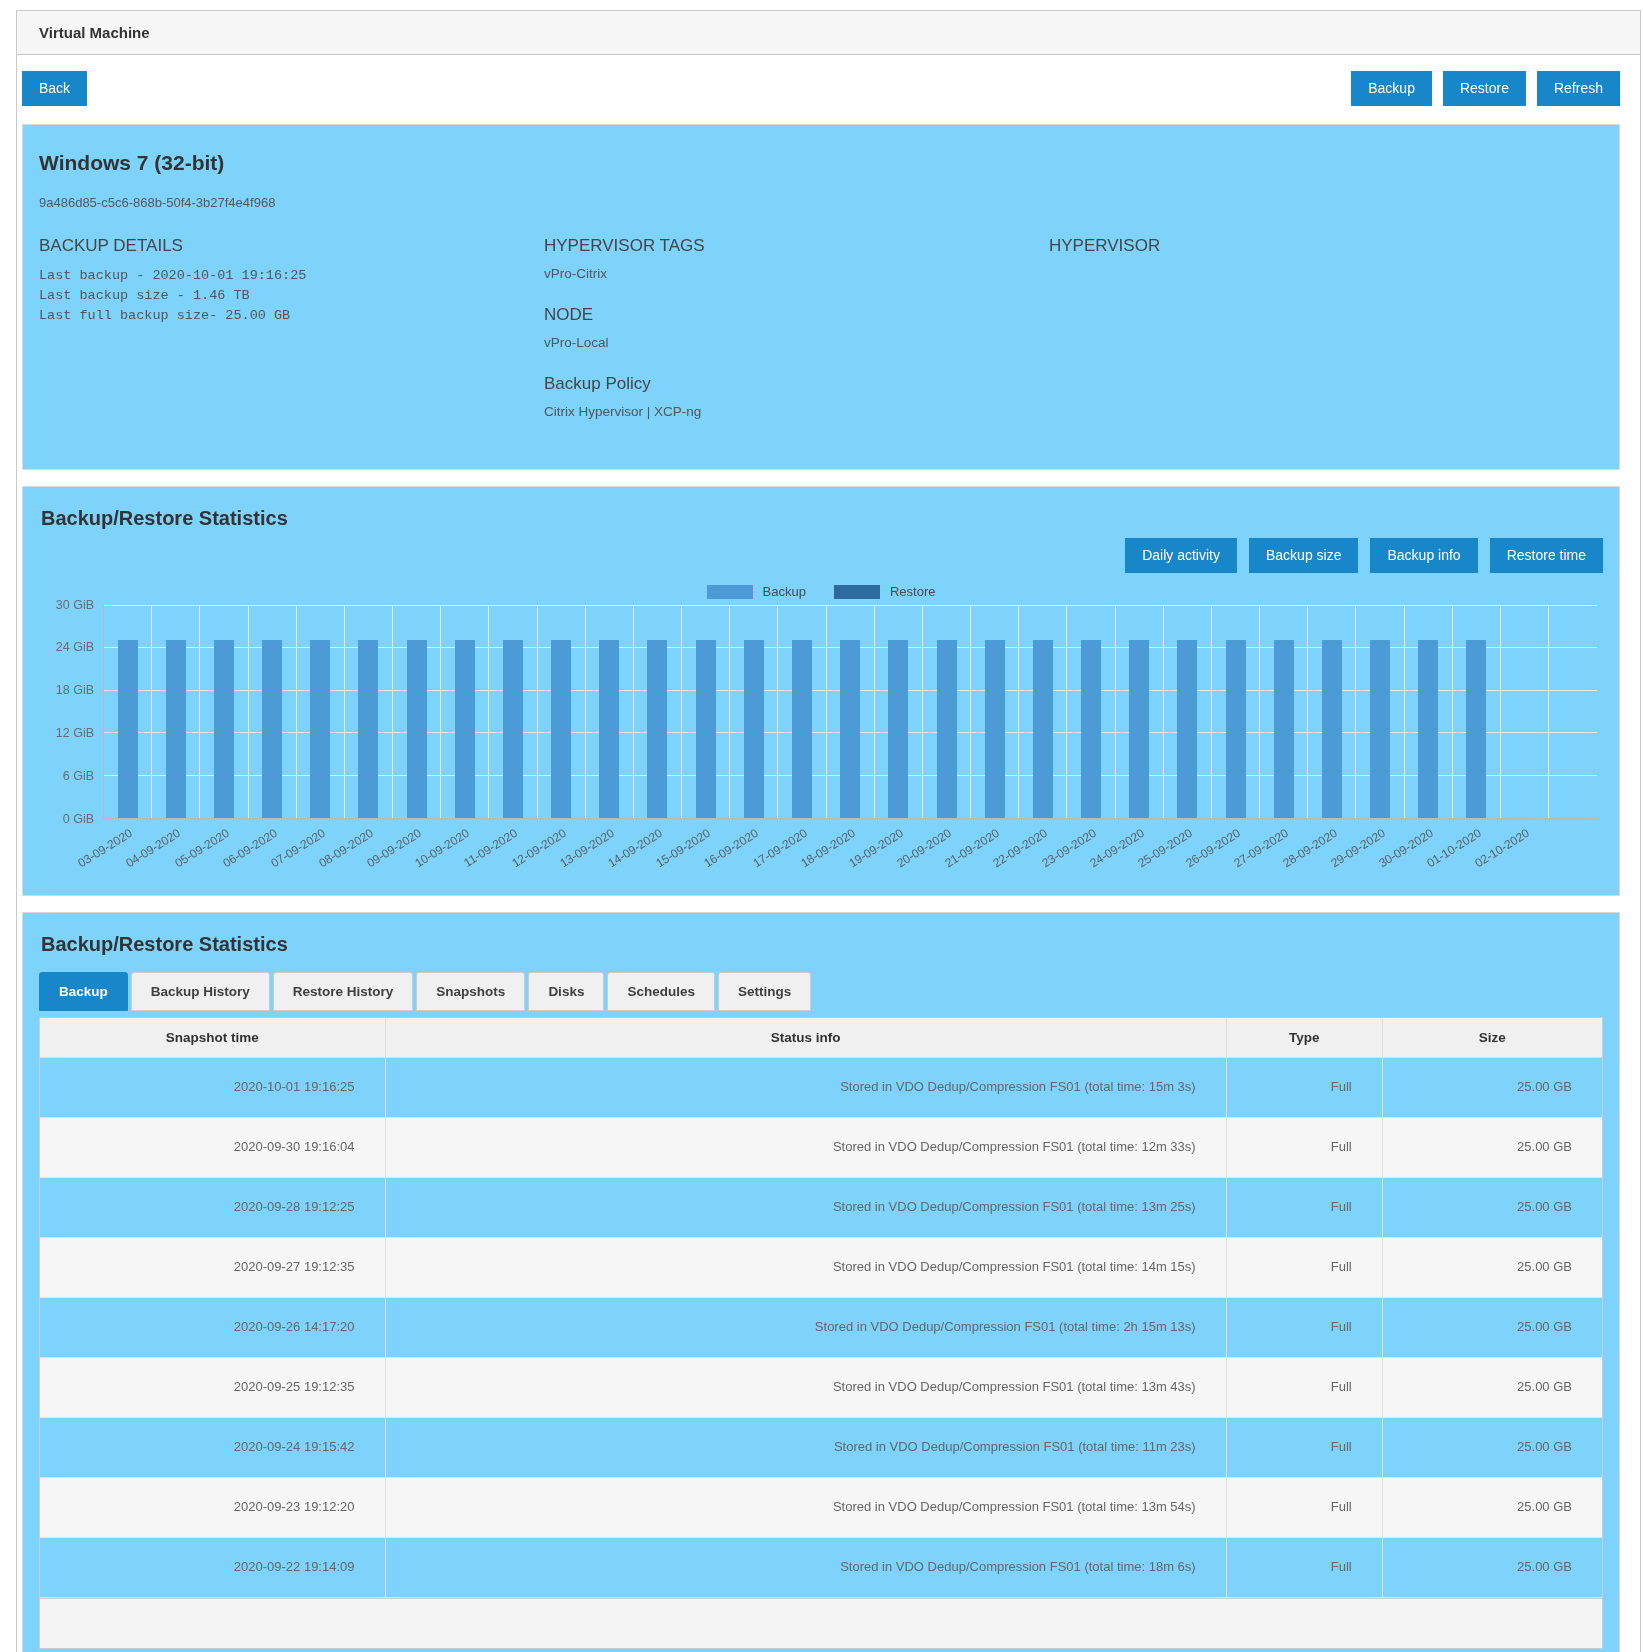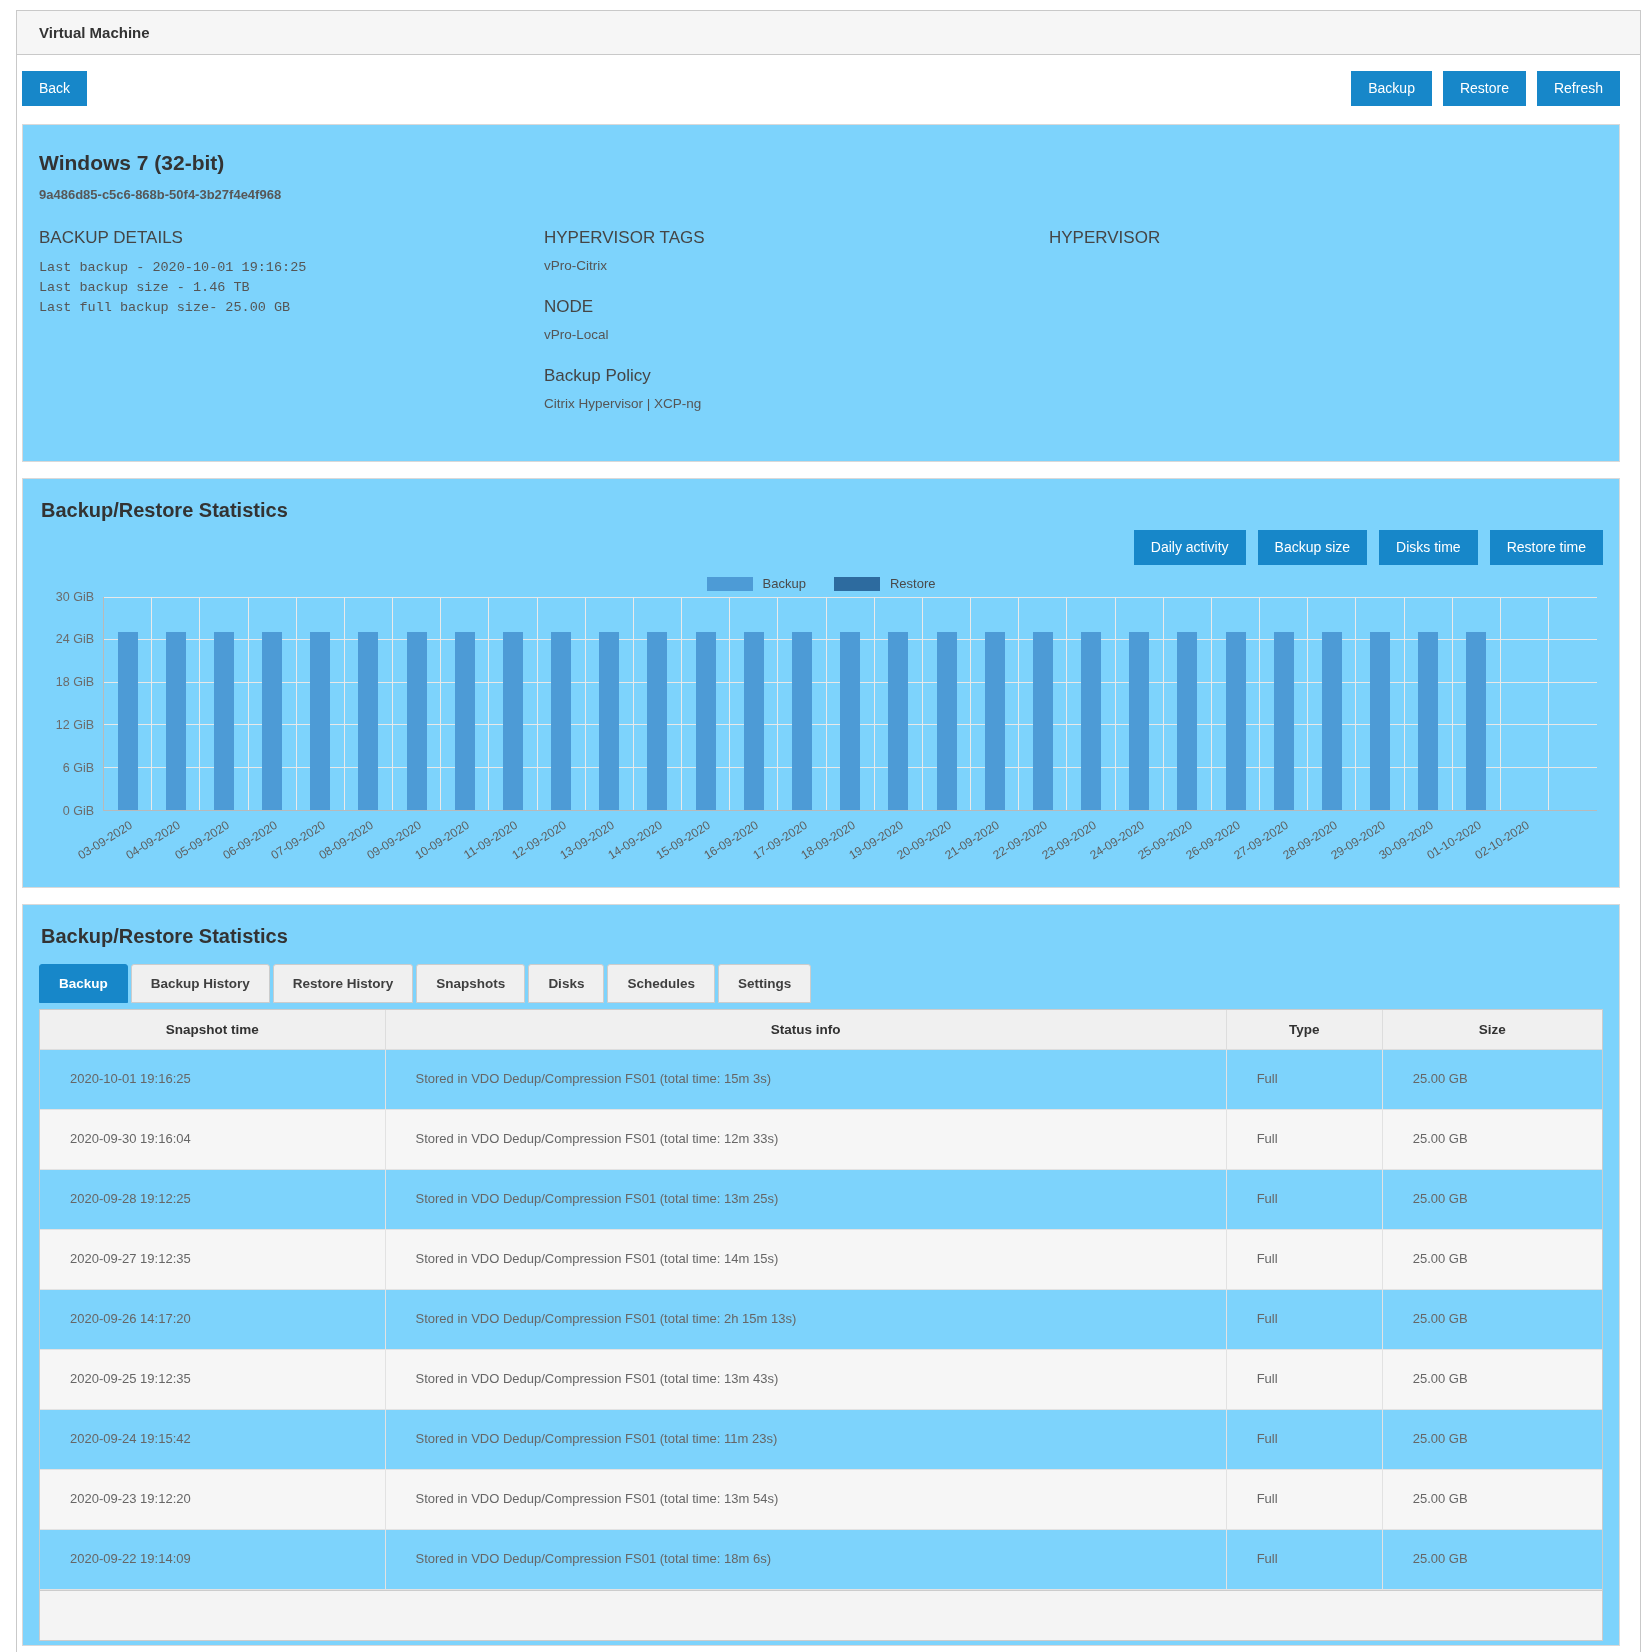--- a/index.html
+++ b/index.html
@@ -23,21 +23,21 @@
        font-family:inherit;font-size:14px;padding:9px 17px;cursor:pointer;line-height:1.2;}
   .toolbar{display:flex;justify-content:space-between;align-items:center;padding:0 0 2px 0;}
   .toolbar .right{display:flex;gap:11px;margin-right:15px;}
 
   .panel{border:1px solid var(--border);margin-top:16px;padding:16px 16px;background:#7dd3fc;}
   .panel.vm{margin-right:15px;padding-bottom:26px;}
   .panel.chart{margin-right:15px;}
   .panel.tablep{margin-right:15px;padding-bottom:4px;}
 
   .vm-name{font-size:21px;font-weight:bold;color:var(--txt);margin:10px 0 0 0;}
-  .vm-uuid{font-size:13px;font-weight:bold;color:#575757;margin-top:12px;}
+  .vm-uuid{font-size:13px;font-weight:normal;color:#575757;margin-top:20px;}
   .vm-cols{display:grid;grid-template-columns:505px 505px auto;margin-top:26px;}
   .sec-title{font-size:17px;color:#454545;margin:0 0 10px 0;font-weight:normal;}
   .sec-line{font-size:13.5px;color:var(--txt-soft);line-height:1.5;font-family:Liberation Mono, monospace;}
   .sec-block{margin-bottom:24px;}
   .sec-value{font-size:13.5px;color:var(--txt-soft);}
 
   .panel-title{font-size:20px;font-weight:bold;color:var(--txt);margin:4px 0 0 2px;}
   .chart-btn-row{display:flex;justify-content:flex-end;gap:12px;margin-top:8px;}
   .legend{display:flex;justify-content:center;gap:28px;align-items:center;margin:10px 0 0 0;height:18px;}
   .legend-item{display:flex;align-items:center;gap:10px;font-size:13px;color:#4a4a4a;}
@@ -56,21 +56,21 @@
   .xspace{height:60px;}
 
   .tabs{display:flex;gap:3px;margin-top:16px;}
   .tab{font-size:13.5px;font-weight:bold;color:#3f3f3f;background:#f0f0f0;border:1px solid #ccc;
        border-radius:3px 3px 0 0;padding:11px 19px;cursor:pointer;}
   .tab.active{background:var(--blue);border-color:var(--blue);color:#fff;}
 
   .grid{margin-top:6px;border:1px solid #ccc;}
   table{width:100%;border-collapse:collapse;}
   th{background:#f0f0f0;border:1px solid #ddd;font-size:13.5px;color:#323232;padding:12px 8px;font-weight:bold;}
-  td{border:1px solid #e2e2e2;font-size:13px;color:var(--txt-table);text-align:left;padding:9px 30px;line-height:1.75;height:60px;}
+  td{border:1px solid #e2e2e2;font-size:13px;color:var(--txt-table);text-align:right;padding:9px 30px;line-height:1.75;height:60px;}
   tbody tr:nth-child(even){background:#f6f6f6;}
   th:first-child,td:first-child{border-left:none;}
   th:last-child,td:last-child{border-right:none;}
   thead th{border-top:none;}
 
   .pager{height:50px;background:#f4f4f4;border-top:1px solid #ccc;display:flex;align-items:center;justify-content:center;gap:24px;}
 </style>
 </head>
 <body>
 
@@ -121,21 +121,21 @@
             <div class="sec-value"></div>
           </div>
         </div>
       </div>
 
       <div class="panel chart">
         <div class="panel-title">Backup/Restore Statistics</div>
         <div class="chart-btn-row" id="chart-buttons">
             <button class="btn">Daily activity</button>
             <button class="btn">Backup size</button>
-            <button class="btn">Disks time</button>
+            <button class="btn">Backup info</button>
             <button class="btn">Restore time</button>
           </div>
         <div class="legend" id="legend">
             <span class="legend-item">
               <span class="legend-swatch" style="background: rgb(77, 155, 214);"></span>
               <span>Backup</span>
             </span>
             <span class="legend-item">
               <span class="legend-swatch" style="background: rgb(45, 107, 159);"></span>
               <span>Restore</span>

